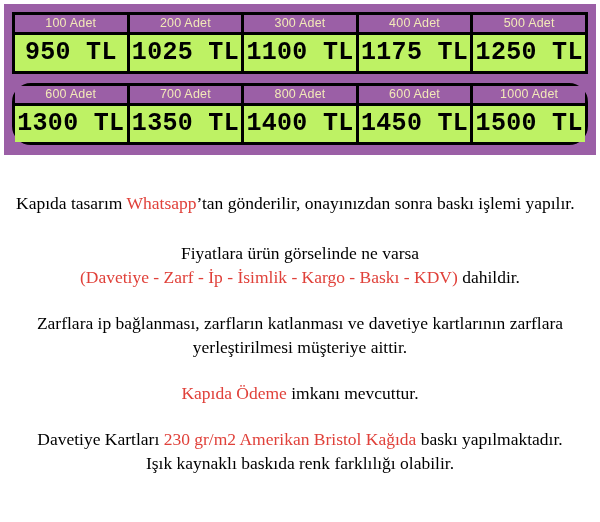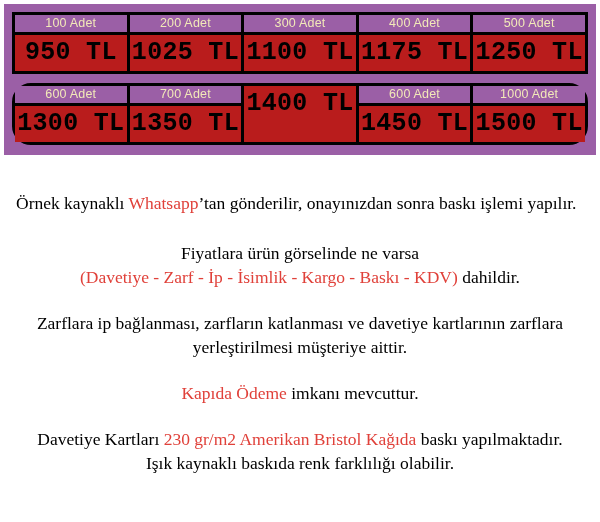--- a/index.html
+++ b/index.html
@@ -39,21 +39,21 @@
   }
   .price-row + .price-row {
     margin-top: 9px;
     border-radius: 19px;
   }
 
   .price-cell {
     flex: 1 1 0;
     box-sizing: border-box;
     border-right: 3px solid #000000;
-    background: #b91c1c;
+    background: #bef264;
     text-align: center;
   }
   .price-cell:last-child {
     border-right: none;
   }
 
   .qty {
     background: #9b5fa6;
     color: #f2e9b8;
     font-family: "Liberation Sans", sans-serif;
@@ -130,37 +130,38 @@
     <div class="price-row">
       <div class="price-cell">
         <div class="qty">600 Adet</div>
         <div class="amount">1300 TL</div>
       </div>
       <div class="price-cell">
         <div class="qty">700 Adet</div>
         <div class="amount">1350 TL</div>
       </div>
       <div class="price-cell">
+        <div class="qty">800 Adet</div>
         <div class="amount">1400 TL</div>
       </div>
       <div class="price-cell">
         <div class="qty">600 Adet</div>
         <div class="amount">1450 TL</div>
       </div>
       <div class="price-cell">
         <div class="qty">1000 Adet</div>
         <div class="amount">1500 TL</div>
       </div>
     </div>
 
   </div>
 
   <div class="notes">
 
-    <p class="note first"><span>Örnek kaynaklı </span><span class="hl">Whatsapp</span><span>’tan gönderilir, onayınızdan sonra baskı işlemi yapılır.</span></p>
+    <p class="note first"><span>Kapıda tasarım </span><span class="hl">Whatsapp</span><span>’tan gönderilir, onayınızdan sonra baskı işlemi yapılır.</span></p>
 
     <p class="note"><span>Fiyatlara ürün görselinde ne varsa</span><br><span class="hl">(Davetiye - Zarf - İp - İsimlik - Kargo - Baskı - KDV)</span><span> dahildir.</span></p>
 
     <p class="note">Zarflara ip bağlanması, zarfların katlanması ve davetiye kartlarının zarflara yerleştirilmesi müşteriye aittir.</p>
 
     <p class="note"><span class="hl">Kapıda Ödeme</span><span> imkanı mevcuttur.</span></p>
 
     <p class="note"><span>Davetiye Kartları </span><span class="hl">230 gr/m2 Amerikan Bristol Kağıda</span><span> baskı yapılmaktadır.</span><br><span>Işık kaynaklı baskıda renk farklılığı olabilir.</span></p>
 
   </div>

